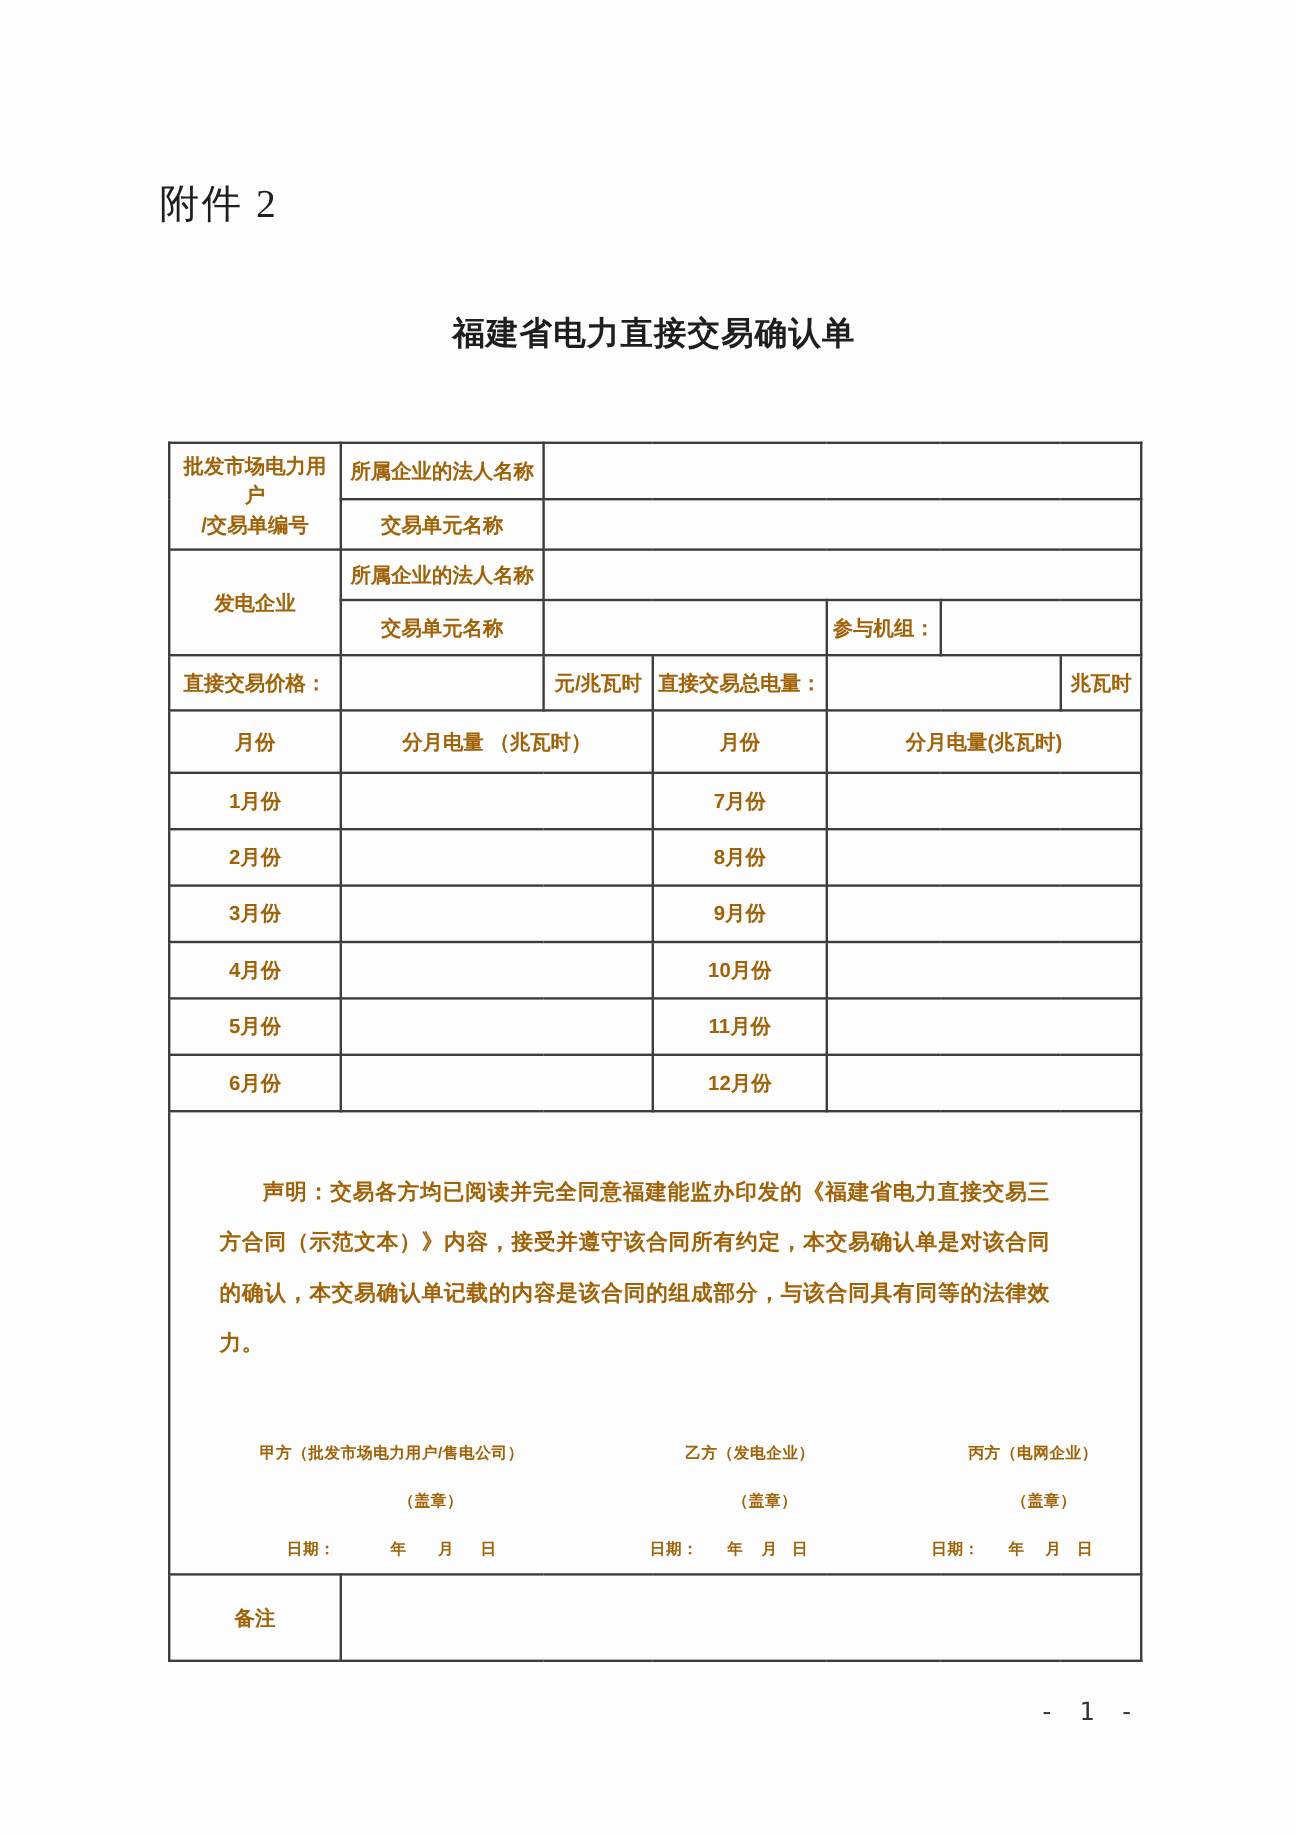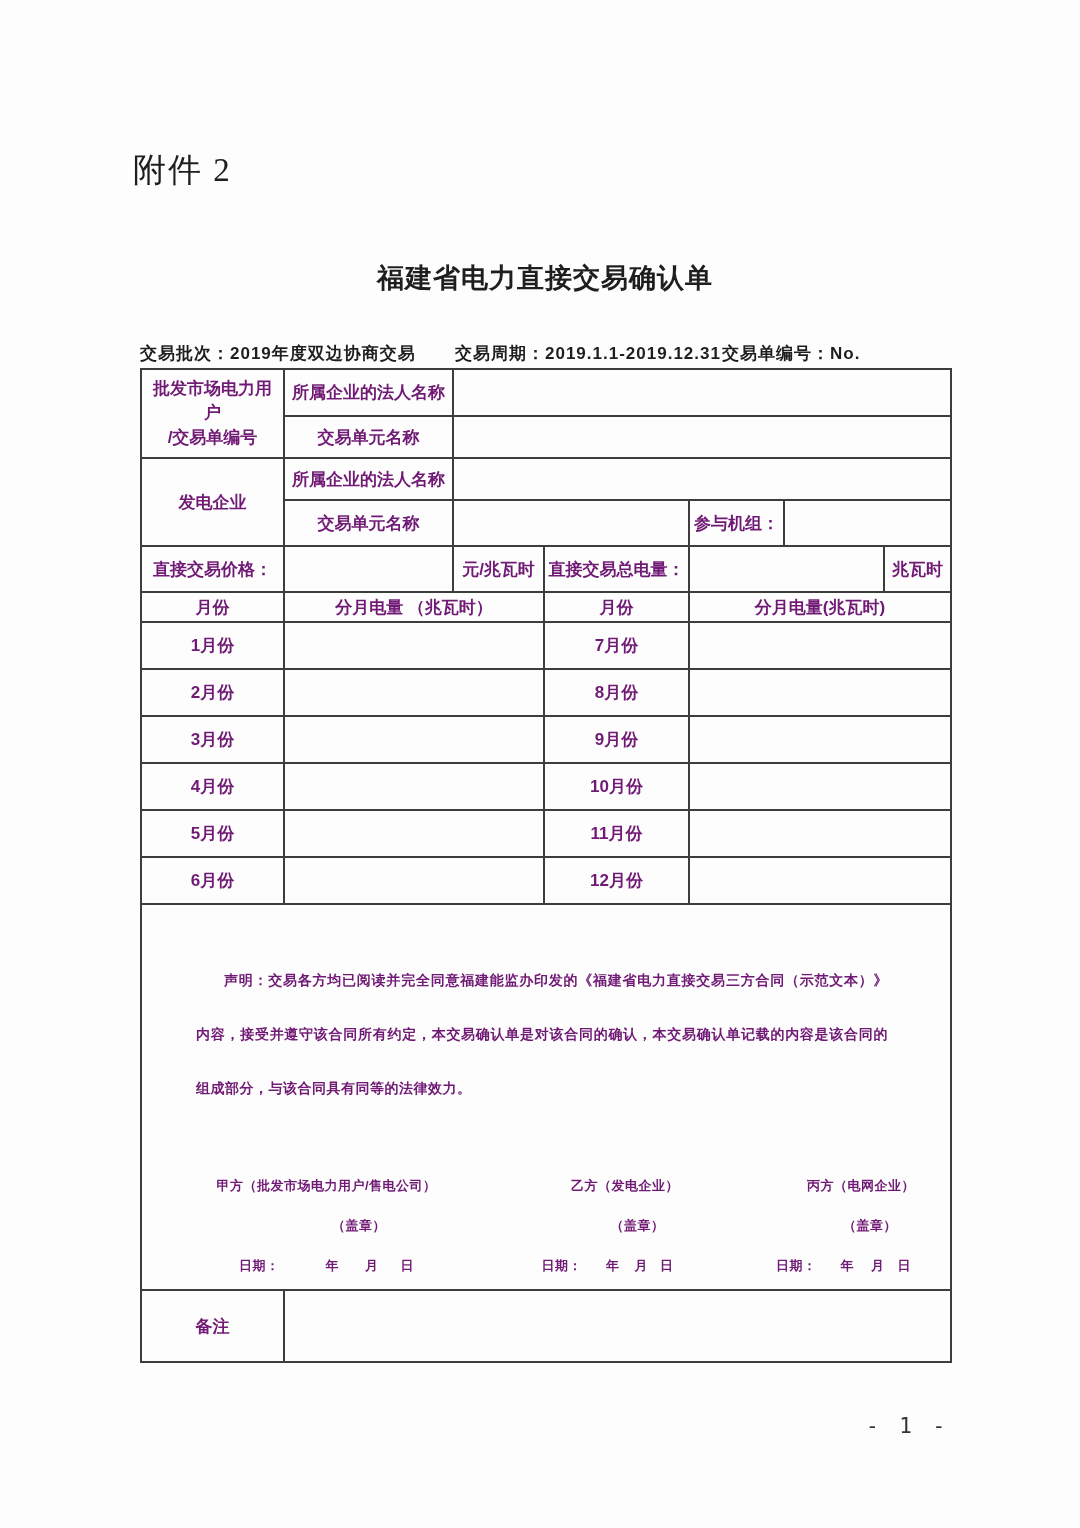--- a/index.html
+++ b/index.html
@@ -29,35 +29,35 @@
   .meta .seg1{left:0;}
   .meta .seg2{left:315px;}
   .meta .seg3{left:582px;}
 
   table.form{
     position:absolute;left:140px;top:368px;width:810px;
     border-collapse:collapse;table-layout:fixed;
   }
   table.form td{
     border:2px solid #3d3d3d;
-    font-size:17px;font-weight:bold;color:#701a75;
+    font-size:17px;font-weight:bold;color:#a16207;
     text-align:center;vertical-align:middle;
     padding:2px 3px;overflow:hidden;
   }
   tr.r1{height:47px;} tr.r2{height:42px;} tr.r3{height:42px;}
-  tr.r4{height:46px;} tr.r5{height:46px;} tr.r6{height:30px;border-radius:12px;}
+  tr.r4{height:46px;} tr.r5{height:46px;} tr.r6{height:52px;border-radius:12px;}
   tr.rm{height:47px;} tr.r13{height:386px;} tr.r14{height:72px;}
   td.tl{text-align:left;padding-left:12px;}
   td.tl2{text-align:left;padding-left:6px;letter-spacing:0;}
   td.party{line-height:1.45;}
   td.bigcell{vertical-align:top;text-align:left;padding:0;}
 
   .statement{
-    margin:34px 0 0 51px;width:692px;
-    font-size:14px;font-weight:bold;line-height:54px;
+    margin:34px 0 0 38px;width:692px;
+    font-size:18px;font-weight:bold;line-height:42px;
     text-align:justify;text-indent:2em;letter-spacing:0.5px;
   }
   .signatures{
     display:flex;margin:62px 0 0 25px;
     font-size:13px;font-weight:bold;letter-spacing:0.5px;
   }
   .sig-col{flex:0 0 auto;}
   .sig-col.ca{width:313px;}
   .sig-col.cb{width:249px;}
   .sig-col.cc{width:223px;}
@@ -79,25 +79,20 @@
 </style>
 </head>
 <body>
 
 <div class="page">
 
   <div class="attachment">附件 2</div>
 
   <h1 class="title">福建省电力直接交易确认单</h1>
 
-  <div class="meta">
-    <span class="seg seg1"><span>交易批次：</span><span>2019年度双边协商交易</span></span>
-    <span class="seg seg2"><span>交易周期：</span><span>2019.1.1-2019.12.31</span></span>
-    <span class="seg seg3"><span>交易单编号：</span><span>No.</span></span>
-  </div>
 
   <table class="form">
     <colgroup>
       <col style="width:143px">
         <col style="width:169px">
         <col style="width:91px">
       <col style="width:145px">
         <col style="width:95px">
         <col style="width:100px">
         <col style="width:67px">

